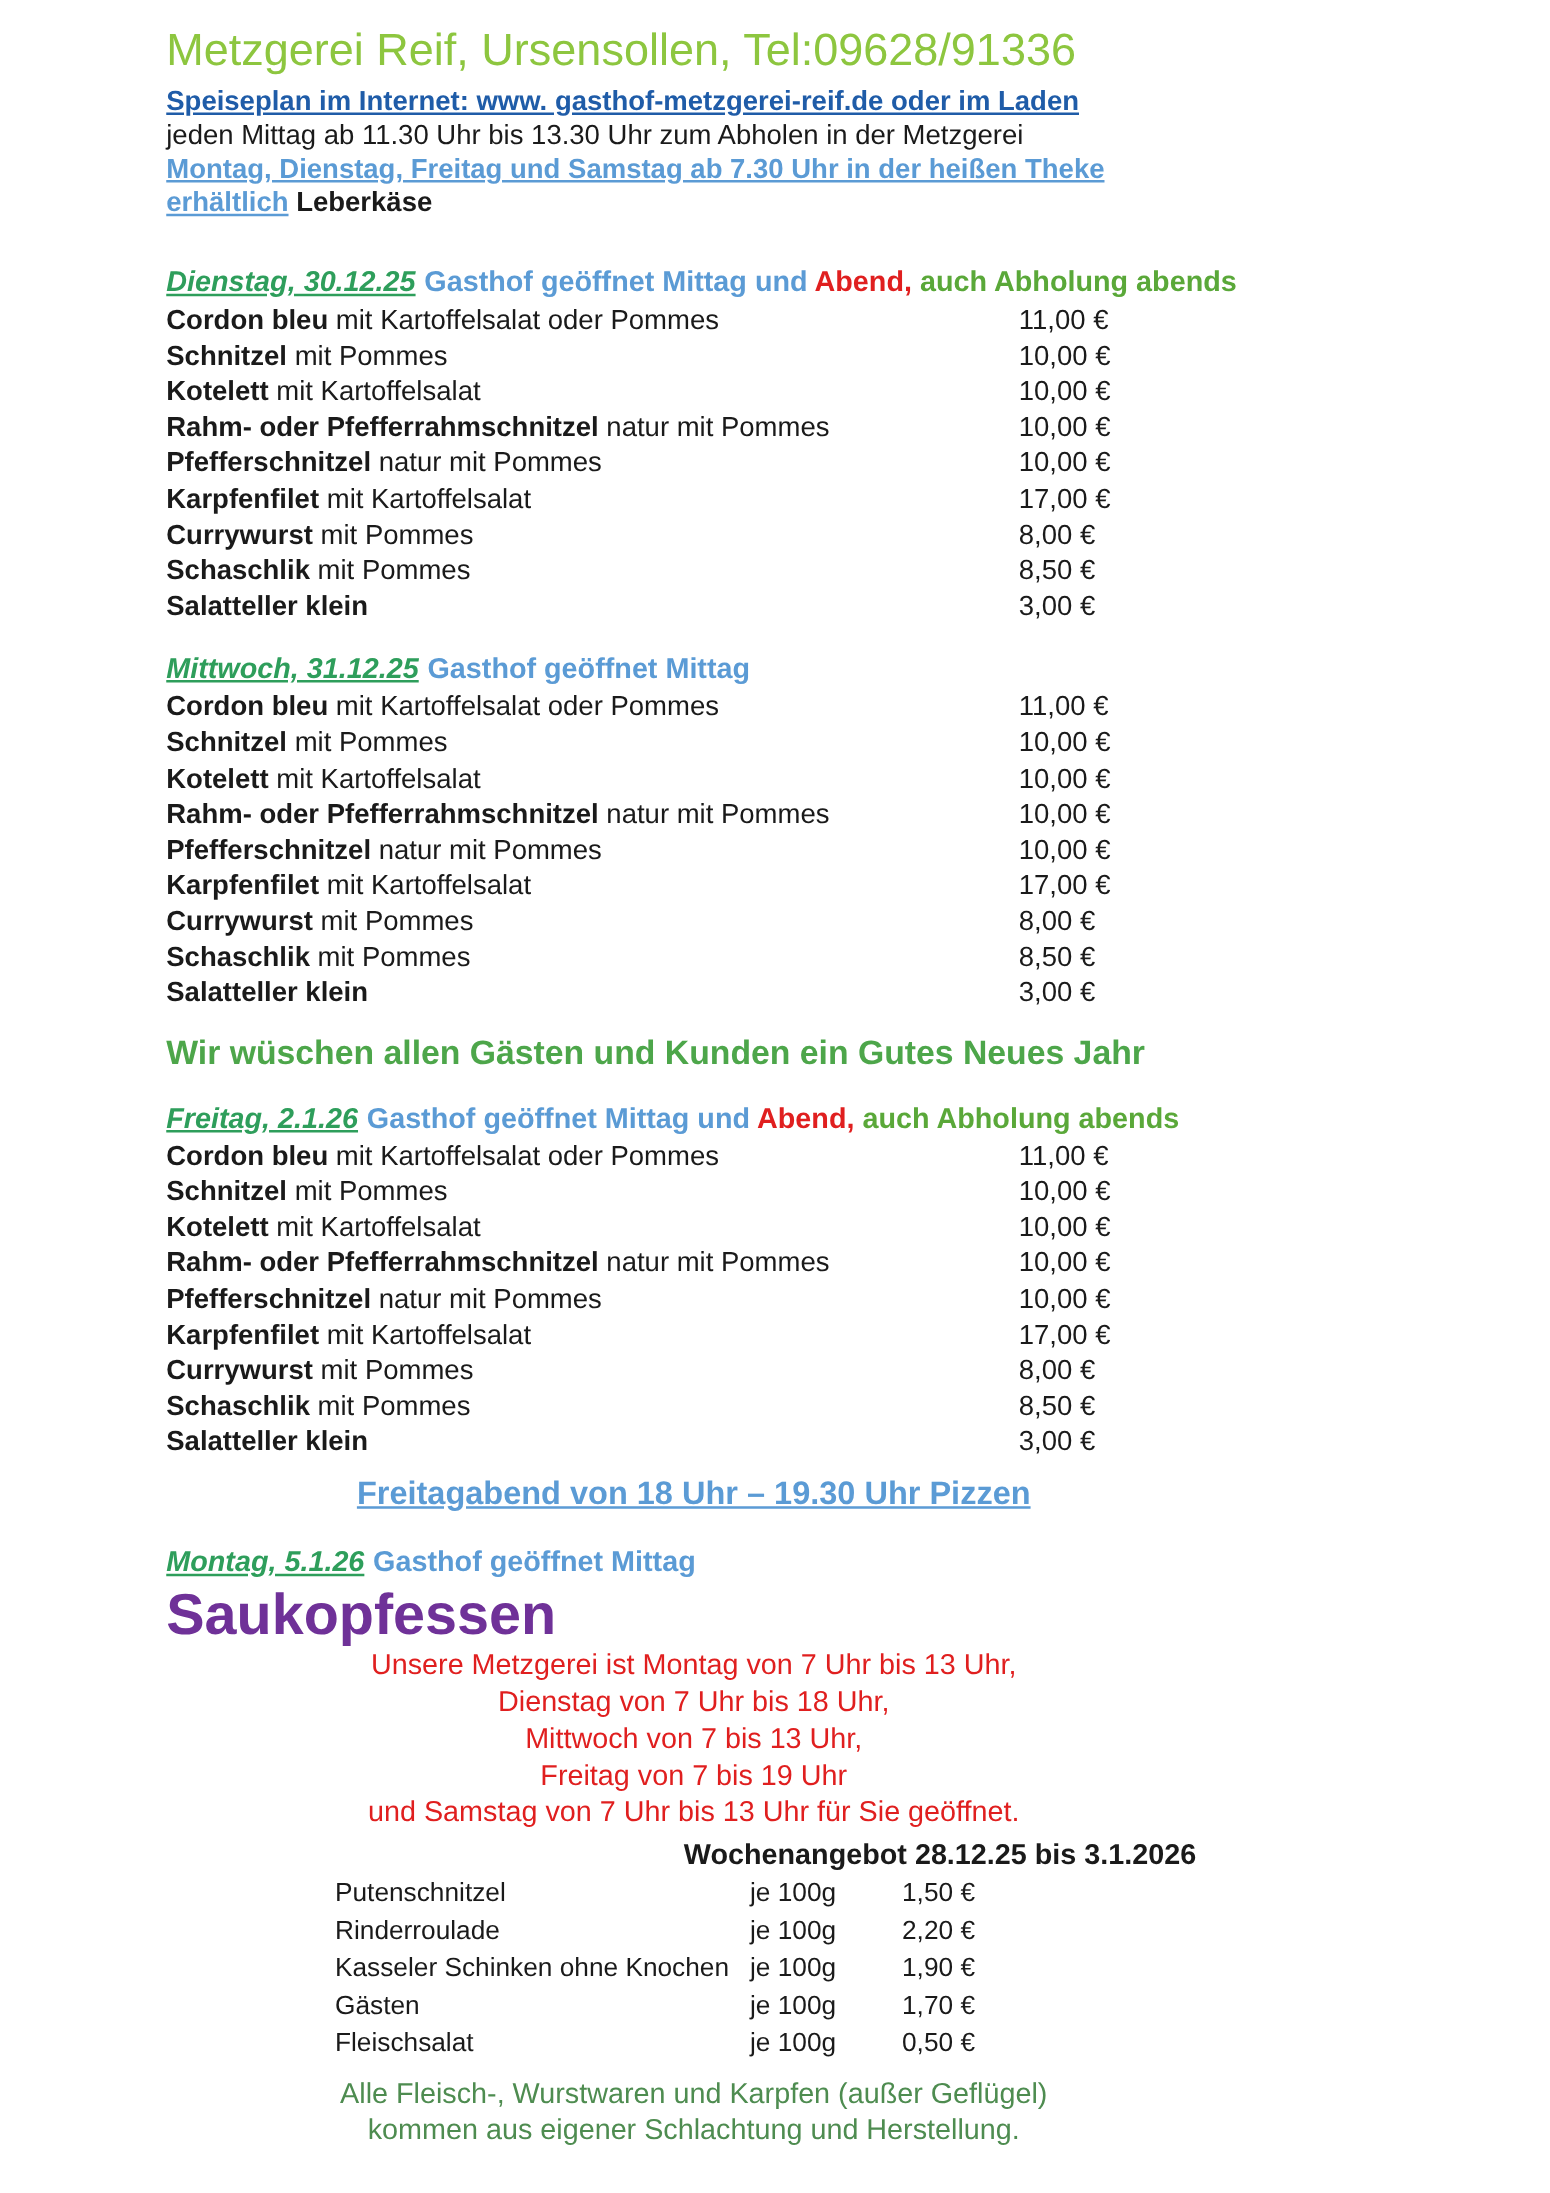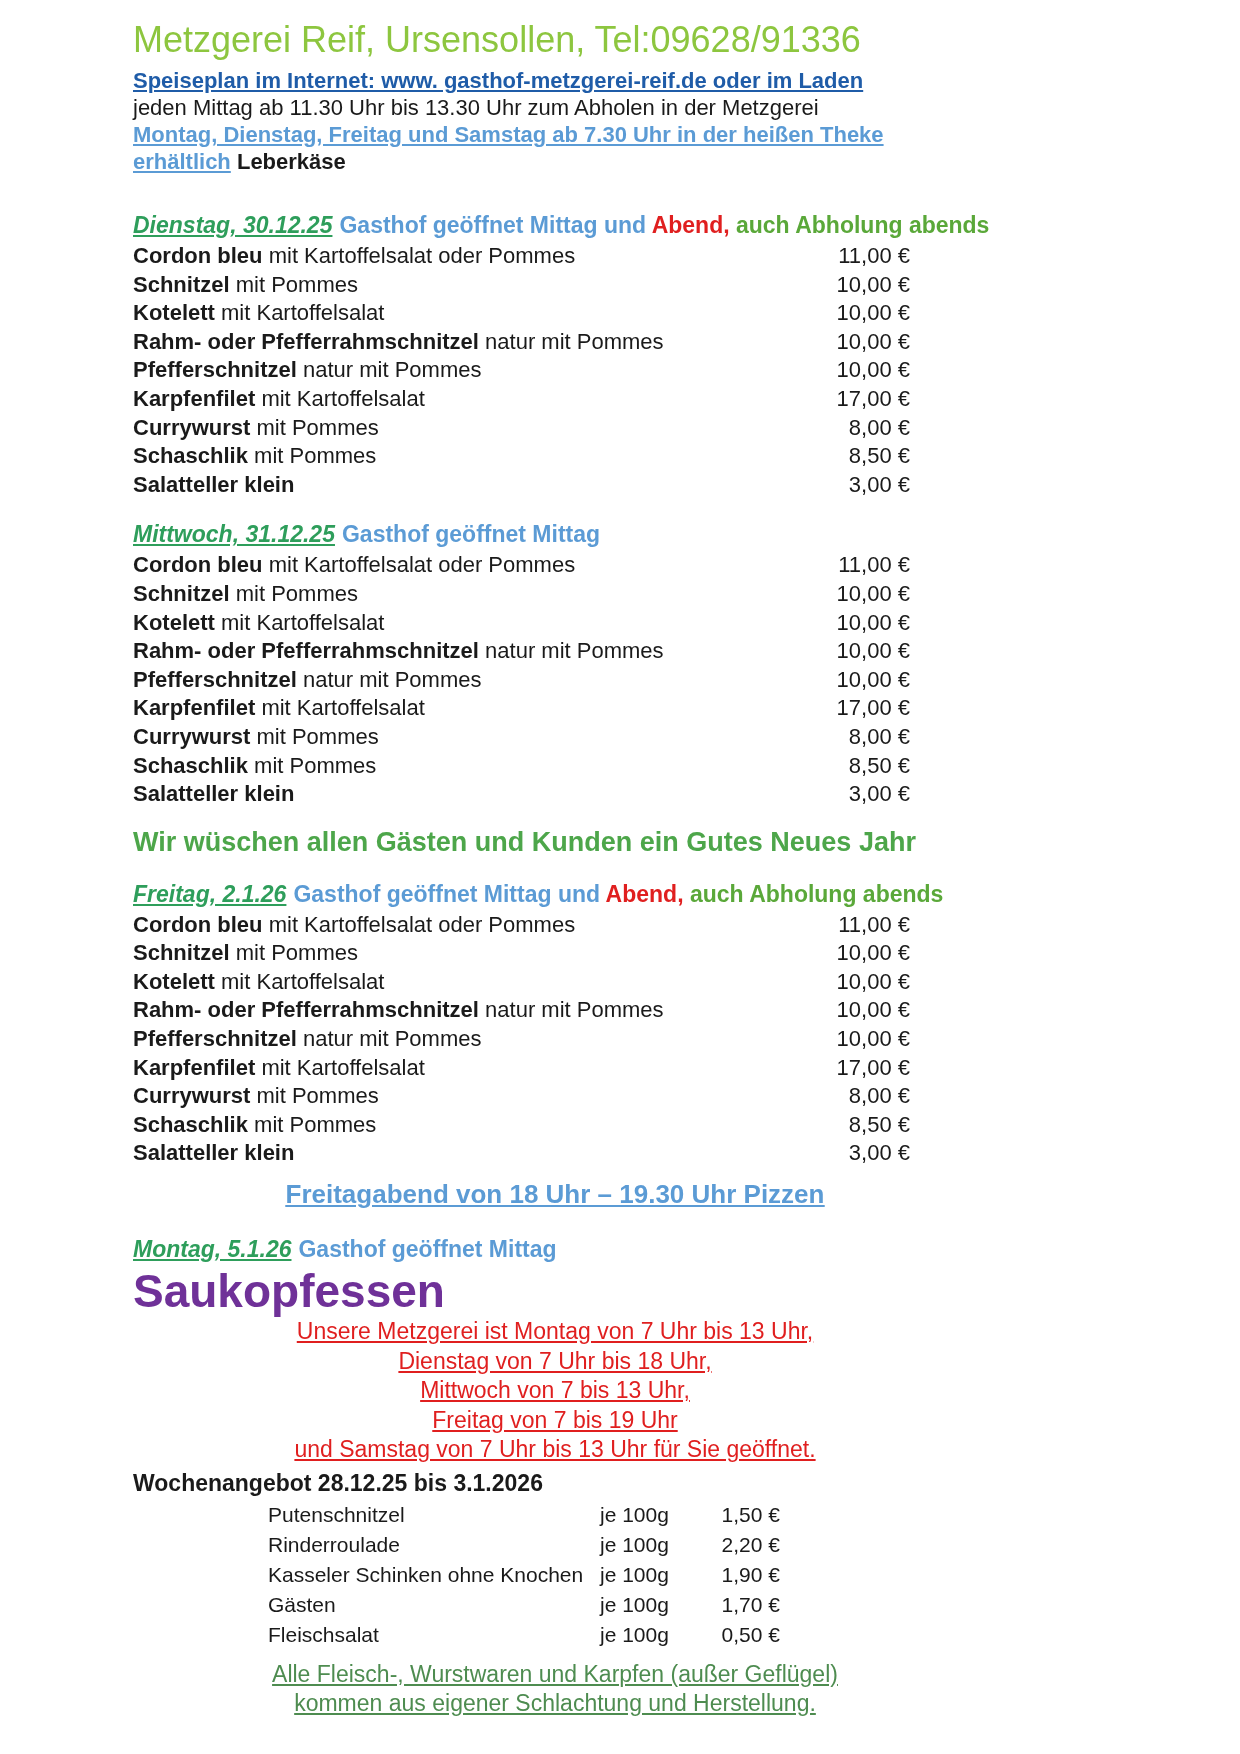--- a/index.html
+++ b/index.html
@@ -41,39 +41,39 @@
     font-style: italic; text-decoration: underline; margin-right: 7px;
   }
   .sec-open-blue { color: var(--light-blue, #5b9bd5); }
   .sec-open-red  { color: var(--red, #e01f1f); }
   .sec-open-green{ color: var(--abholung-green, #5aa839); }
 
   .menu-row { display: flex; font-size: 22px; line-height: 28.6px; }
   .item-left { flex: 1; white-space: nowrap; overflow: hidden; }
   .item-name { font-weight: bold; }
   .item-desc { font-weight: normal; }
-  .item-price { width: 95px; text-align: right; white-space: nowrap; }
+  .item-price { width: 95px; text-align: left; white-space: nowrap; }
 
   .wish {
     margin-top: 17px; font-size: 27px; line-height: 32px; font-weight: bold;
     color: var(--wish-green, #4da64a); white-space: nowrap;
   }
 
-  .center-wide { width: 844px; text-align: center; text-decoration: underline; }
+  .center-wide { width: 844px; text-align: center; }
   .pizzen { margin-top: 10px; font-size: 26px; line-height: 32px; font-weight: bold; color: var(--light-blue, #5b9bd5); }
   .pizzen span { text-decoration: underline; }
 
   .saukopf {
     margin-top: 5px; font-size: 46px; line-height: 45px; font-weight: bold;
     color: var(--purple, #6f3198);
   }
 
   .hours { margin-top: 3px; font-size: 23px; line-height: 29.5px; color: var(--red, #e01f1f); }
 
-  .wochen-title { margin-top: 4px; font-size: 23px; line-height: 29px; font-weight: bold; color: #1a1a1a; width: 824px; text-align: left; }
+  .wochen-title { margin-top: 4px; font-size: 23px; line-height: 29px; font-weight: bold; color: #1a1a1a; width: 824px; text-align: right; }
 
   .weekly { margin-top: 2px; margin-left: 135px; font-size: 21px; line-height: 30px; }
   .weekly-row { display: flex; width: 512px; }
   .w-name { width: 332px; white-space: nowrap; }
   .w-unit { width: 95px; }
   .w-price { width: 85px; text-align: right; white-space: nowrap; }
 
   .footer-green { margin-top: 10px; font-size: 23px; line-height: 29px; color: var(--footer-green, #4e8c50); }
 </style>
 </head>

